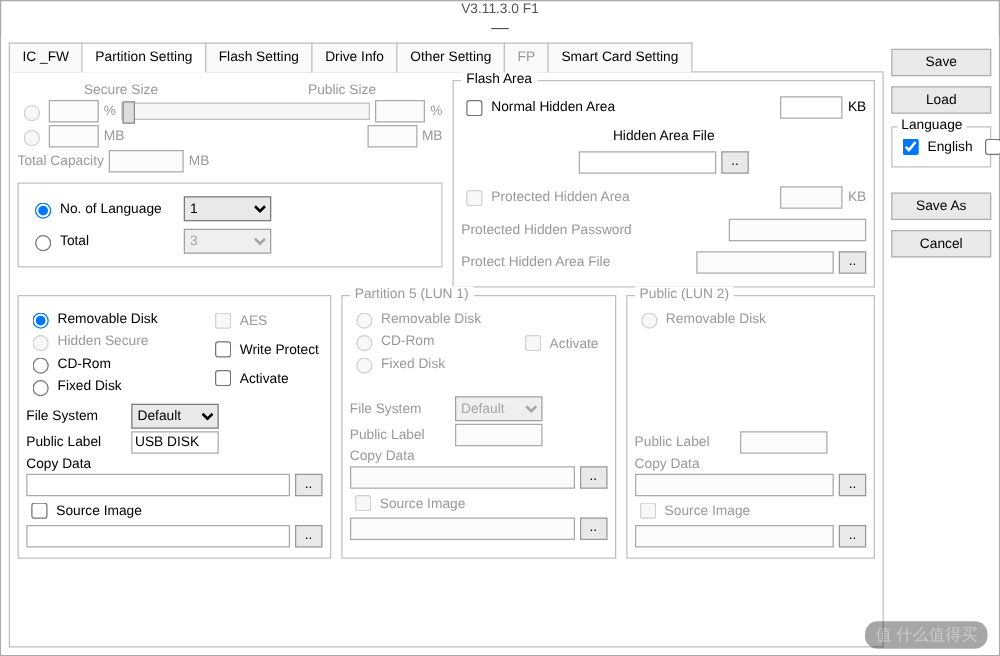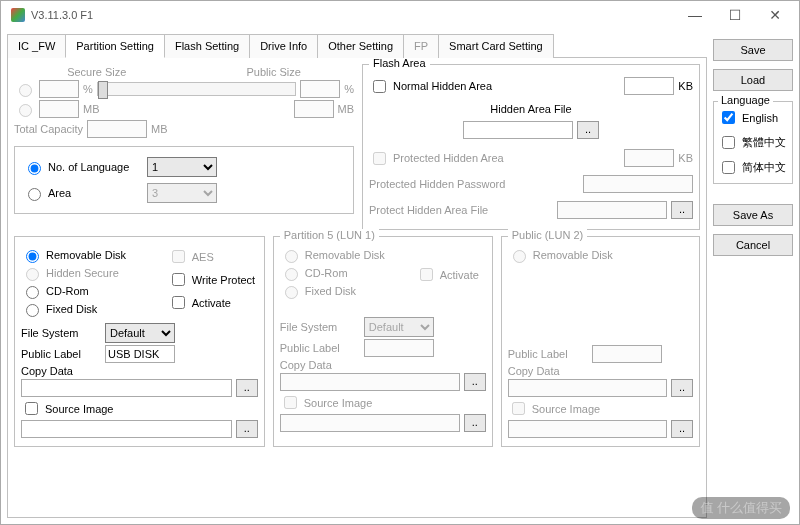--- a/index.html
+++ b/index.html
@@ -1,29 +1,29 @@
 <!DOCTYPE html>
 <html><head>
 <meta charset="utf-8">
 <style>
   :root { --fg:#333; --bd:#c0c0c0; --bg:#f0f0f0; --white:#fff; --disabled:#999; }
   * { box-sizing:border-box; font-family:"Segoe UI",Tahoma,sans-serif; font-size:11px; }
   body { margin:0; background:#ccc; width:800px; height:525px; overflow:hidden; }
   .window { width:800px; height:525px; background:var(--white); border:1px solid #aaa; display:flex; flex-direction:column; }
   
-  .titlebar { height:28px; display:flex; align-items:center; padding:0 4px; }
+  .titlebar { height:28px; display:flex; align-items:center; padding:0 4px;flex-direction:column; }
   .titlebar .appicon { width:14px; height:14px; margin:0 6px; background:linear-gradient(135deg,#e44,#4a4 50%,#48c); border-radius:2px; }
   .titlebar .title { flex:1; color:#555; }
   .winbtn { width:40px; height:28px; display:flex; align-items:center; justify-content:center; color:#555; font-size:14px; font-family:Arial; }
   
   .body { flex:1; display:flex; padding:4px 6px 6px 6px; gap:6px; background:var(--white); }
   .left { flex:1; display:flex; flex-direction:column; }
   .right { width:80px; display:flex; flex-direction:column; gap:8px; padding-top:6px; }
   .btn { background:#e9e9e9; border:1px solid #adadad; padding:4px 0; text-align:center; }
-  .lang { border:1px solid var(--bd); padding:6px 4px; display:flex; flex-direction:column; gap:6px; position:relative; margin-top:2px; }
+  .lang { border:1px solid var(--bd); padding:6px 4px; display:flex; flex-direction:row; gap:6px; position:relative; margin-top:2px; }
   .lang .legend { position:absolute; top:-8px; left:4px; background:var(--white); padding:0 3px; }
   
   .tabs { display:flex; border-bottom:1px solid var(--bd); }
   .tab { padding:5px 10px; border:1px solid var(--bd); border-bottom:none; margin-right:-1px; background:#fafafa; position:relative; top:1px; }
   .tab.active { background:var(--white); border-bottom:1px solid var(--white); z-index:2; }
   .tab.disabled { color:var(--disabled); }
   .tabpage { border:1px solid var(--bd); border-top:none; flex:1; padding:6px; overflow:hidden; }
   
   .grp { border:1px solid var(--bd); padding:8px 6px 6px 6px; position:relative; }
   .grp .legend { position:absolute; top:-8px; left:6px; background:var(--white); padding:0 4px; }
@@ -114,21 +114,21 @@
                 <span class="radio">
                     <input type="radio" name="pm" checked="" style="">
                   </span>
                 <label style="width:95px">No. of Language</label>
                 <select style="width:70px"><option>1</option></select>
               </div>
               <div class="row" style="margin-top:6px;">
                 <span class="radio">
                     <input type="radio" name="pm" style="">
                   </span>
-                <label style="width:95px">Area</label>
+                <label style="width:95px">Total</label>
                 <select style="width:70px" disabled=""><option>3</option></select>
               </div>
             </div>
           </div>
 
           <div class="grp hidden">
             <span class="legend">Flash Area</span>
             <div class="row sp">
               <span class="check">
                   <input type="checkbox" style="">

